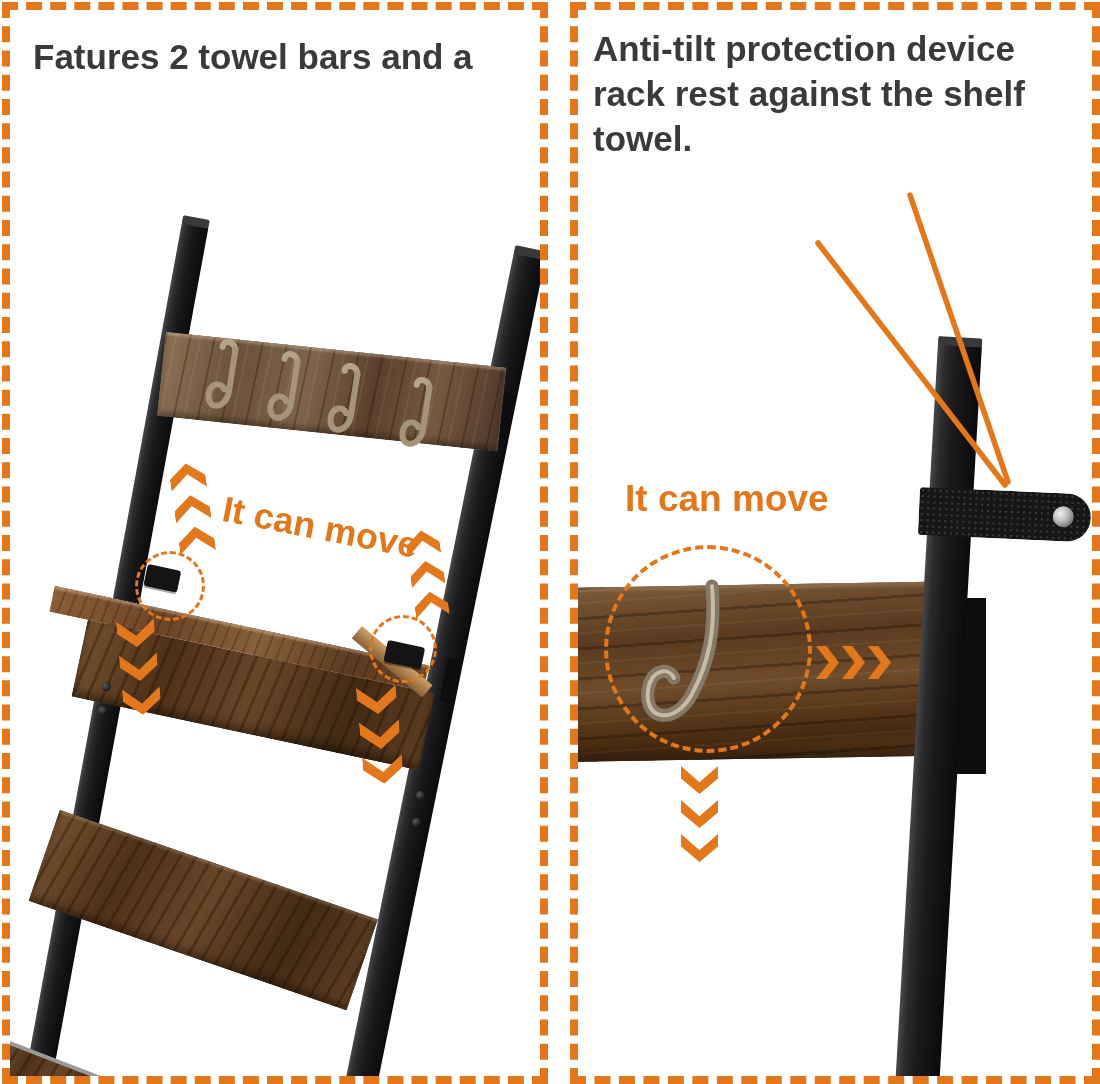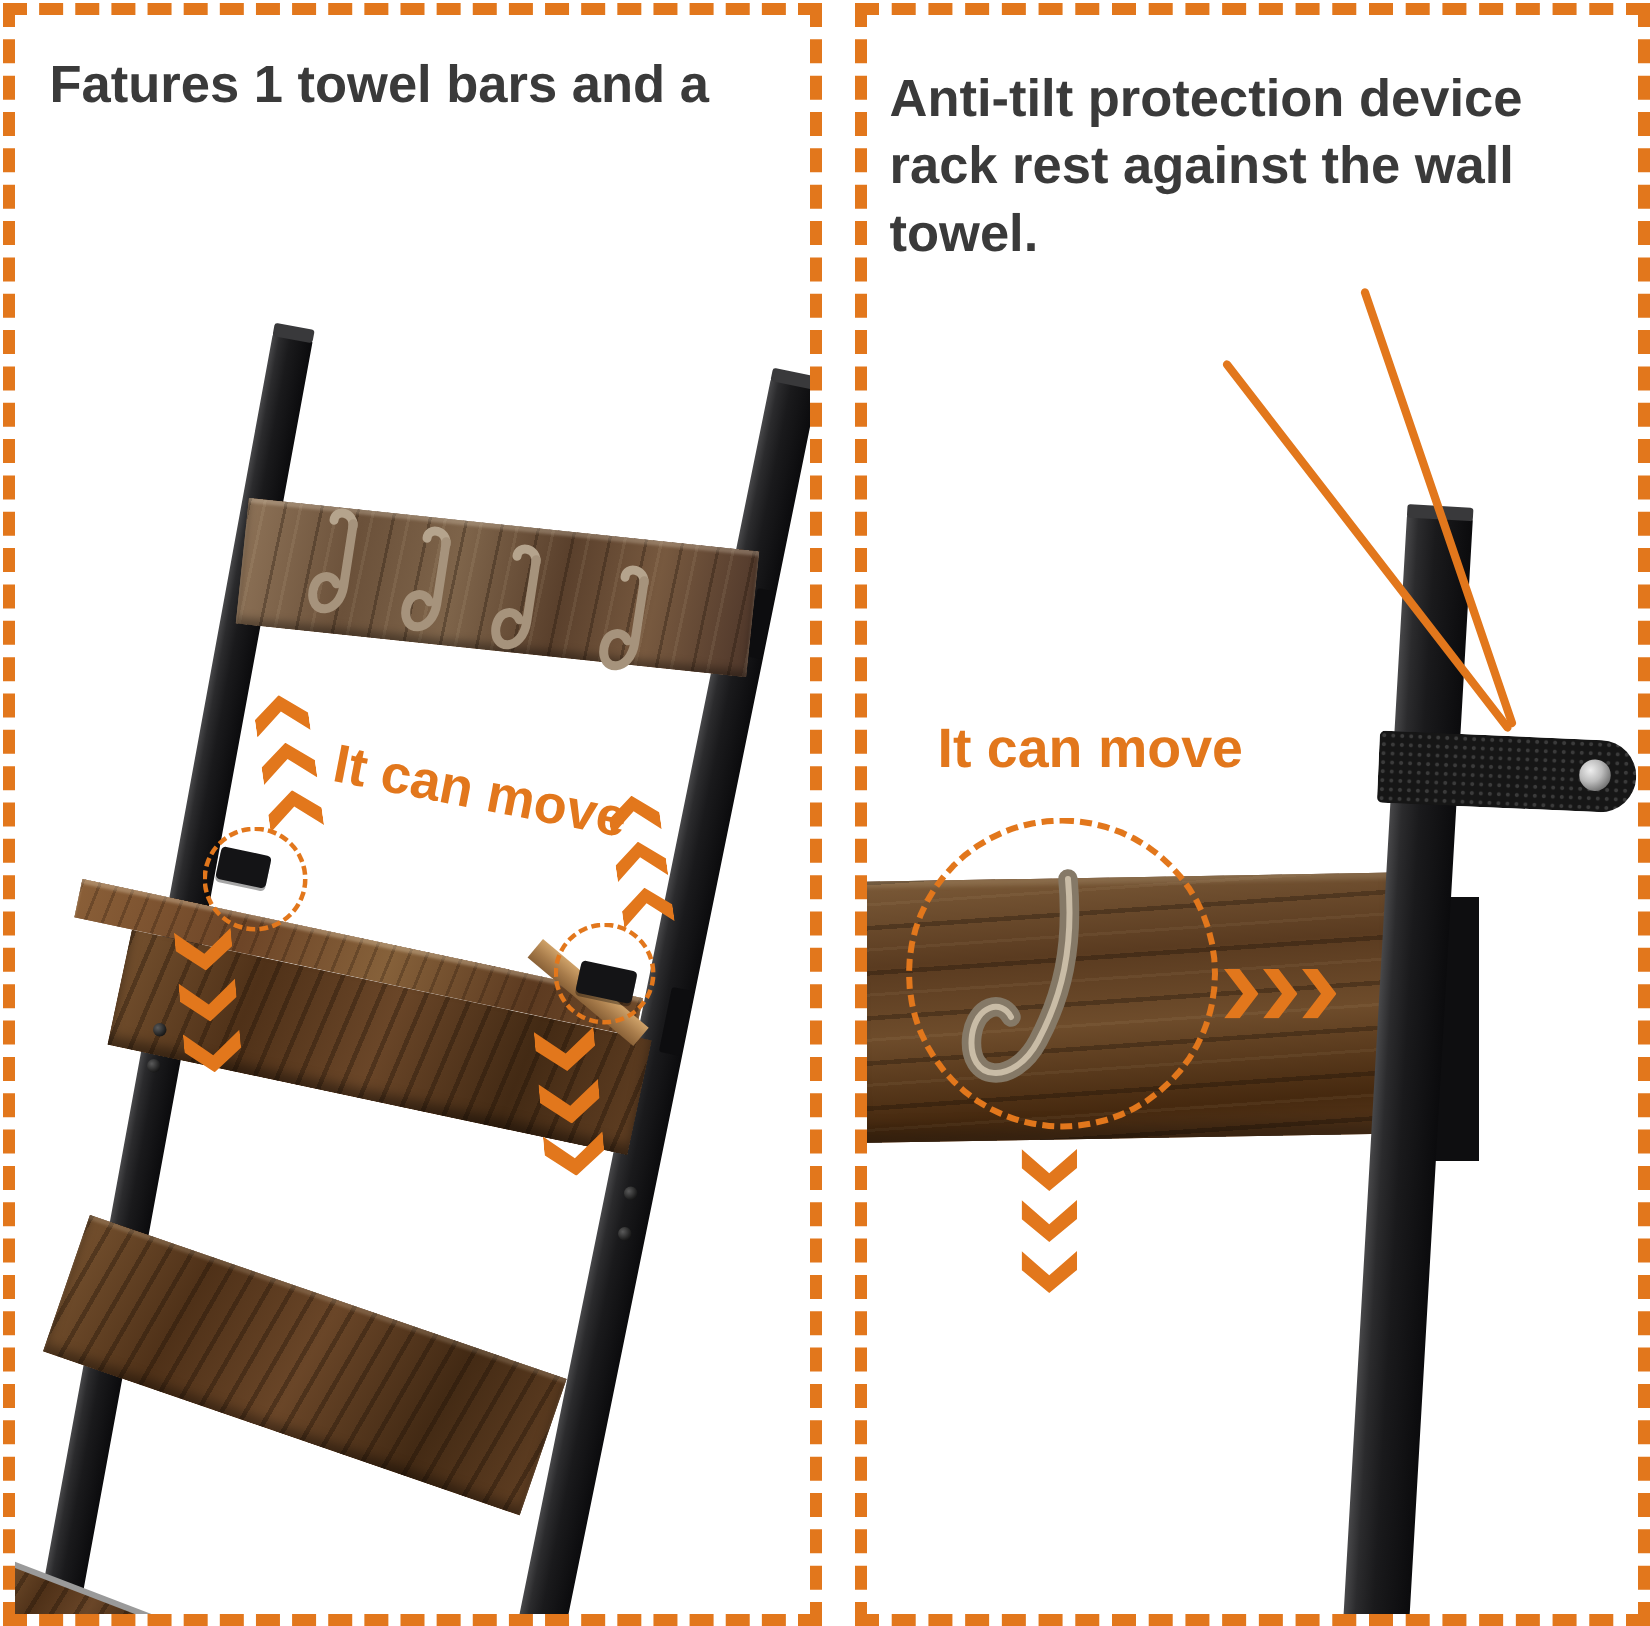--- a/index.html
+++ b/index.html
@@ -56,21 +56,21 @@
      background:radial-gradient(circle at 35% 35%,#eeeeee,#bdbdbd 40%,#7a7a7a 72%,#4c4c4c);}
   .frag-line{position:absolute;left:0;top:-3px;width:100%;height:4px;background:#9a9a9a;}
 </style>
 </head>
 <body>
 
 <div class="canvas">
 
   <section class="panel left">
     <div class="heading" style="left:23px;top:24px;">
-      <div>Fatures 1 towel bars and a</div>
+      <div>Fatures 2 towel bars and a</div>
     </div>
 
     <div class="abs rail o00" style="left:172px;top:212px;width:27px;height:900px;transform:rotate(10.4deg);z-index:2;">
         <span class="railcap"></span>
       </div>
     <div class="abs rail o00" style="left:504px;top:242px;width:32px;height:880px;transform:rotate(11.5deg);z-index:2;">
         <span class="railcap"></span>
       </div>
     <div class="abs knob o00" style="left:495px;top:382px;width:12px;height:46px;transform:rotate(11.5deg);z-index:2;"></div>
     <div class="abs knob o00" style="left:438px;top:648px;width:14px;height:44px;transform:rotate(11.5deg);z-index:2;"></div>
@@ -135,23 +135,23 @@
     <div class="abs stack" style="left:350px;top:676px;gap:7px;transform:rotate(-5deg);z-index:6;">
       <div class="chev down" style="width:40px;height:28px;"></div>
       <div class="chev down" style="width:40px;height:28px;"></div>
       <div class="chev down" style="width:40px;height:28px;"></div>
     </div>
 
     <div class="note o00" style="left:217px;top:478px;font-size:36px;transform:rotate(11deg);z-index:7;">It can move</div>
   </section>
 
   <section class="panel right">
-    <div class="heading" style="left:15px;top:33px;">
+    <div class="heading" style="left:15px;top:16px;">
       <div>Anti-tilt protection device</div>
-      <div>rack rest against the wall</div>
+      <div>rack rest against the shelf</div>
       <div>towel.</div>
     </div>
 
     <div class="abs wood-flat o00" style="left:-10px;top:578px;width:362px;height:174px;transform:rotate(-1deg);z-index:1;
          box-shadow:inset 0 4px 3px rgba(255,240,210,.15), inset 0 -8px 10px rgba(0,0,0,.35);"></div>
     <div class="abs" style="left:372px;top:588px;width:36px;height:176px;background:#0e0e10;z-index:1;"></div>
 
     <div class="abs rail o00" style="left:360px;top:333px;width:44px;height:760px;transform:rotate(3.3deg);z-index:2;
          background:linear-gradient(90deg,#3e3e40 0,#232325 12%,#141416 40%,#房 0) , linear-gradient(90deg,#3e3e40 0,#232325 12%,#57575a 17%,#1a1a1c 22%,#121214 60%,#09090b 100%);">
         <span class="railcap"></span>

